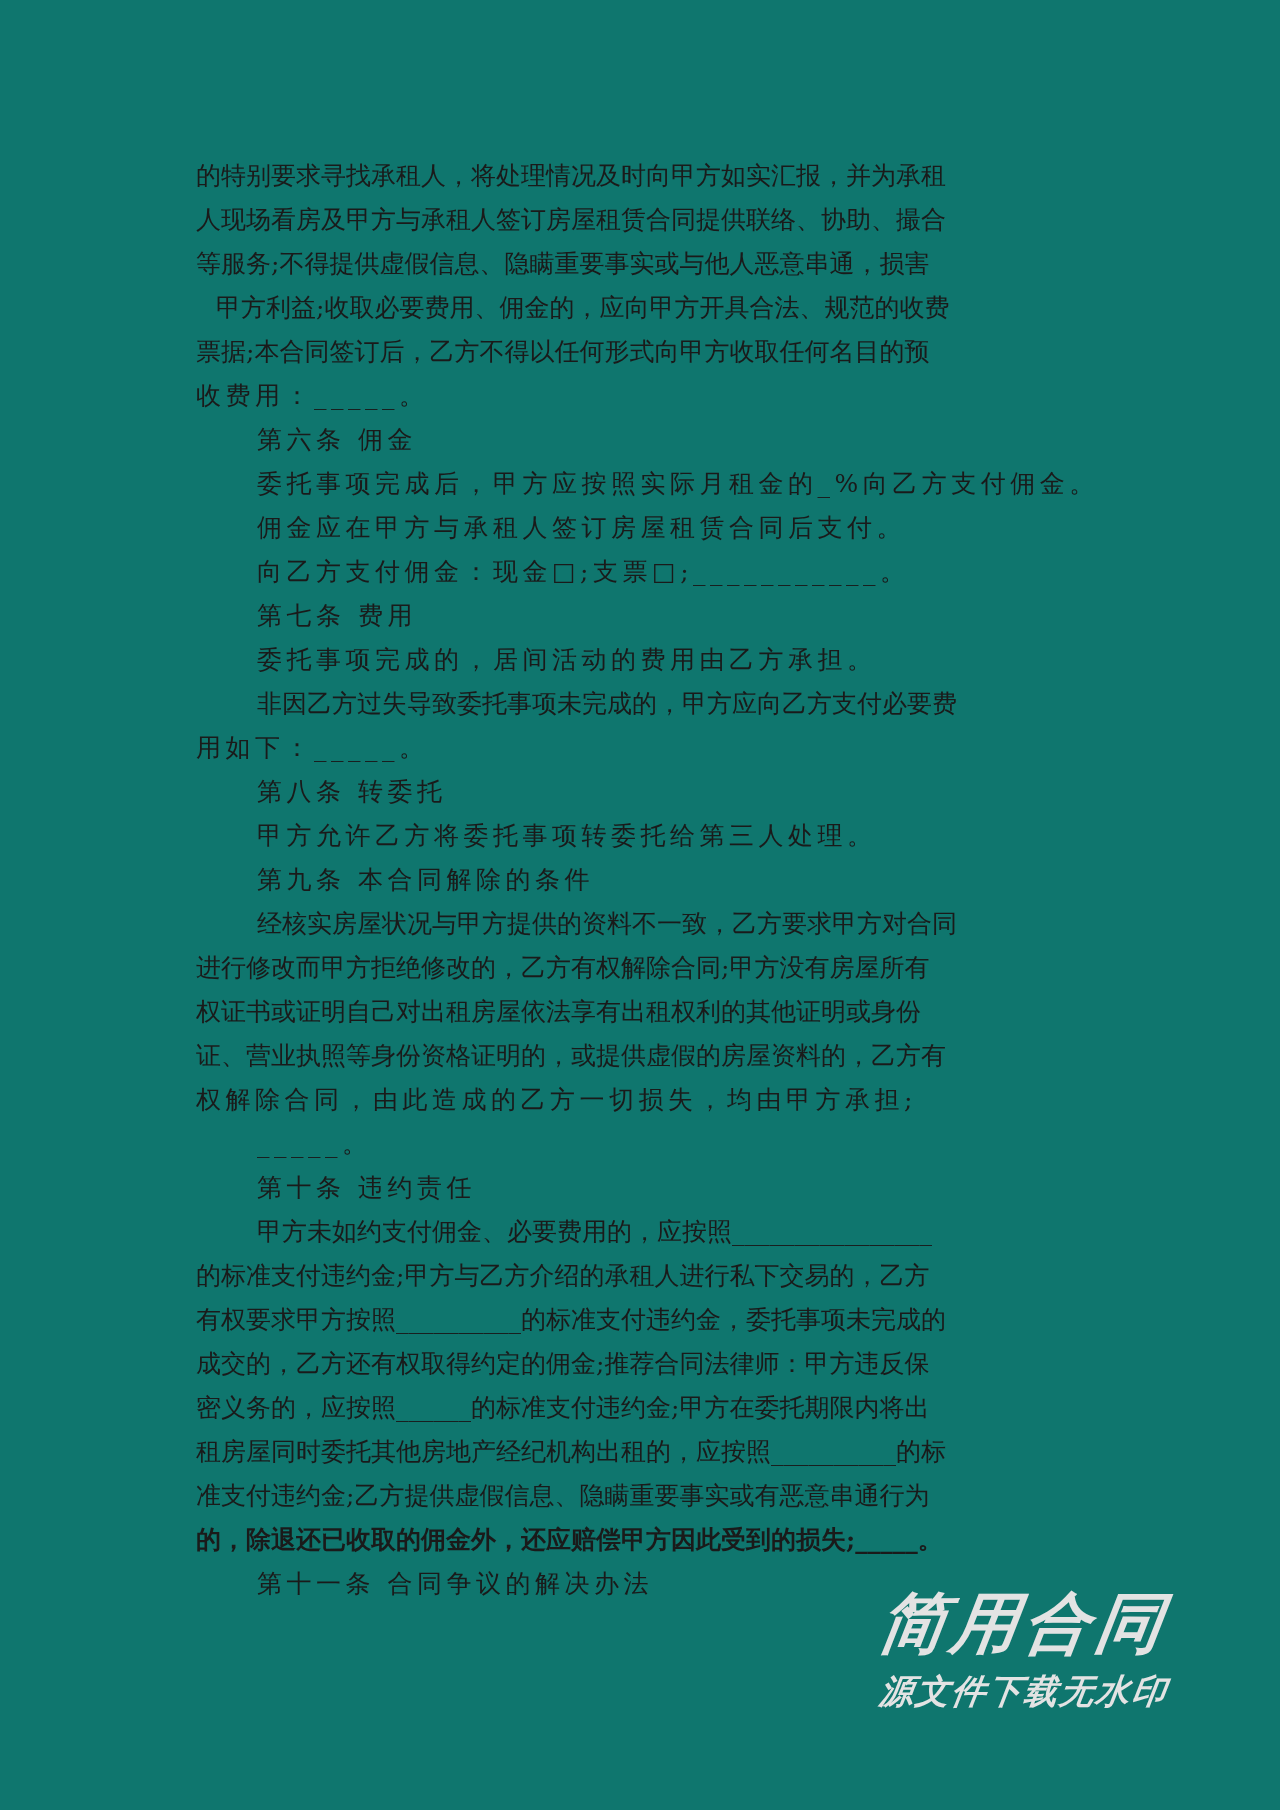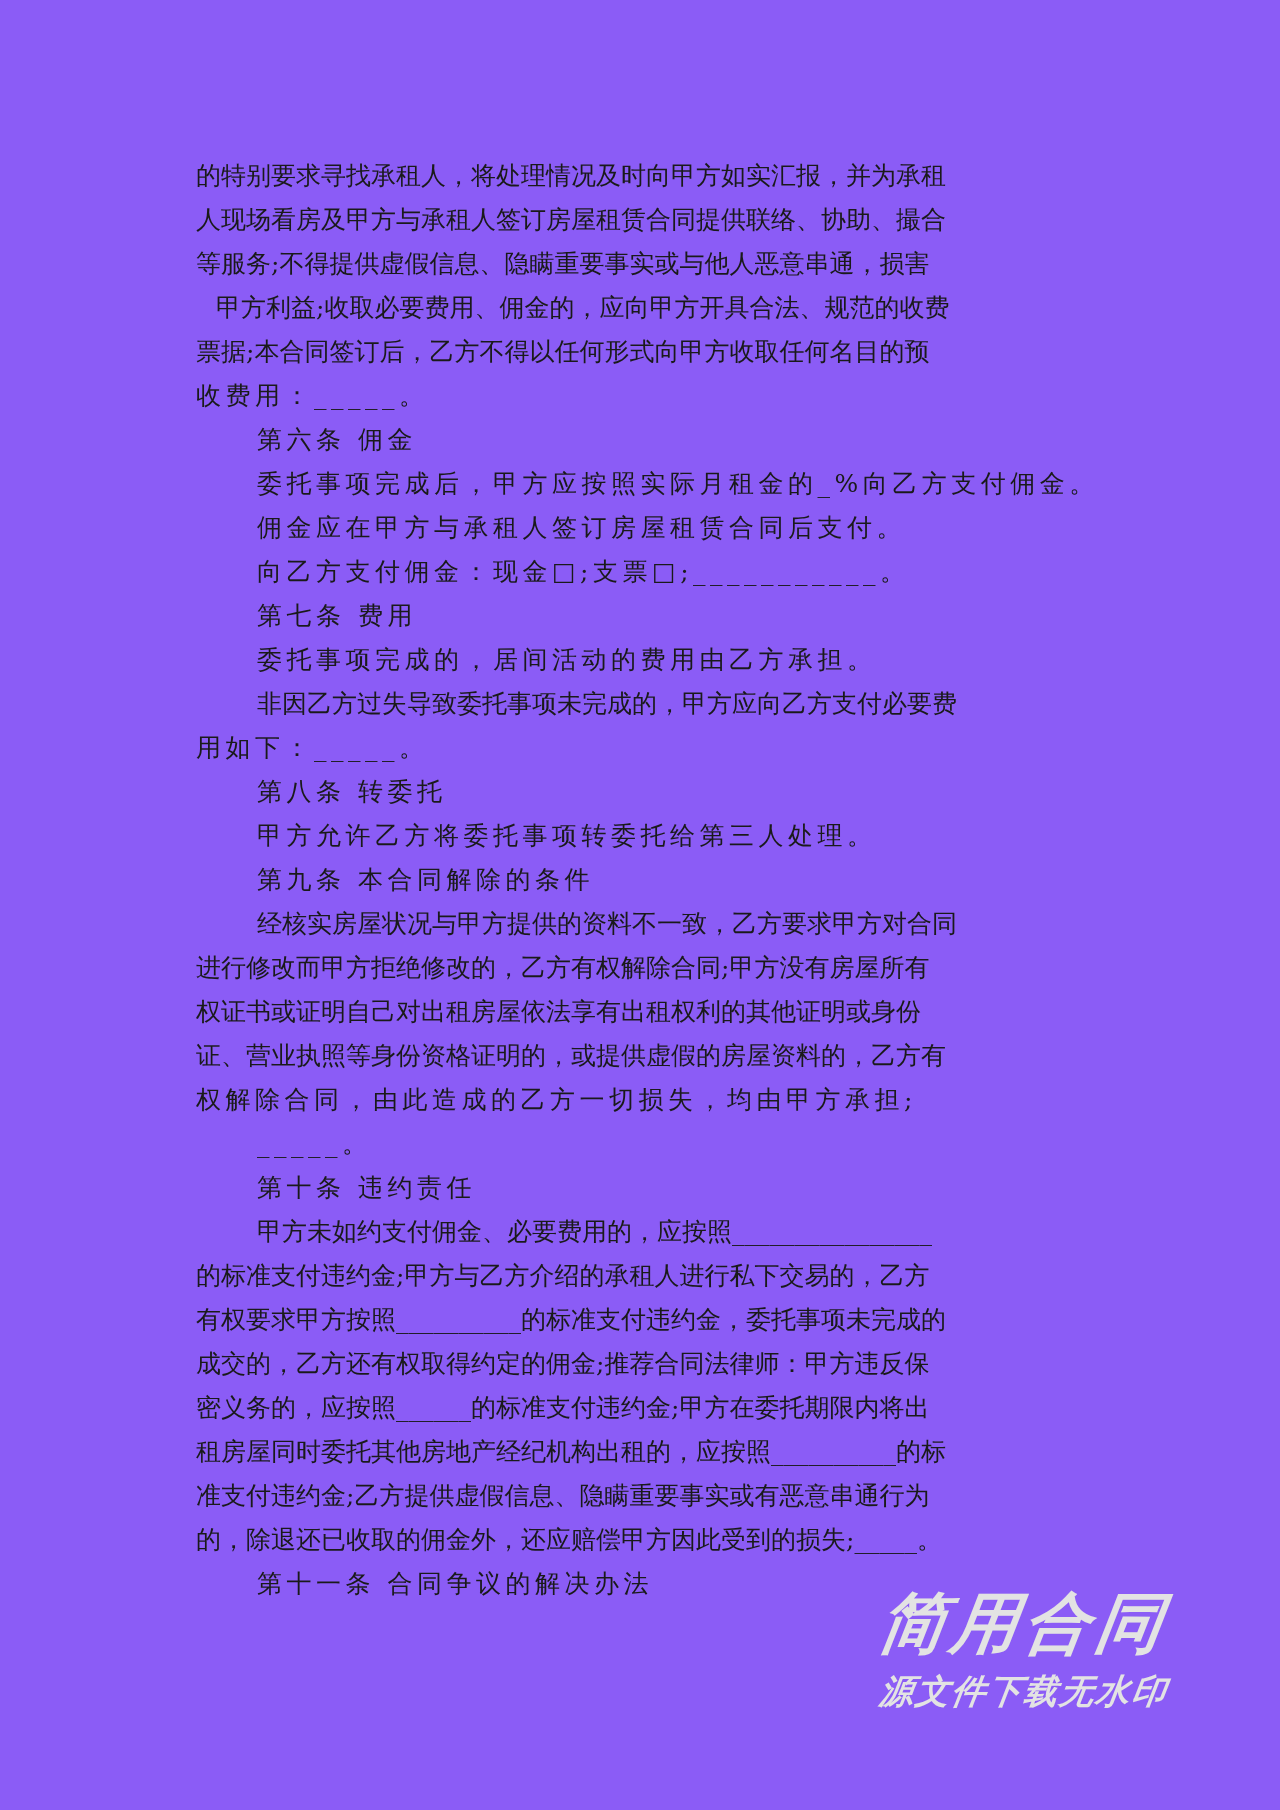--- a/index.html
+++ b/index.html
@@ -13,21 +13,21 @@
     position: relative;
     overflow: hidden;
     font-family: "DejaVu Serif", "Liberation Serif", serif;
     color: #1a1a1a;
   }
   .page {
     position: absolute;
     left: 0; top: 0;
     width: 1280px;
     height: 1810px;
-    background: #8b5cf6;
+    background: #0f766e;
   }
   .text-body {
     position: absolute;
     left: 196px;
     top: 154px;
     width: 889px;
   }
   .line {
     height: 44px;
     line-height: 44px;
@@ -107,21 +107,21 @@
       <div class="line"><span class="seg">权解除合同，由此造成的乙方一切损失，均由甲方承担;</span></div>
       <div class="line indent"><span class="seg">_____。</span></div>
       <div class="line indent"><span class="seg">第十条 违约责任</span></div>
       <div class="line indent full" style="text-align: left; text-align-last: left; white-space: nowrap;"><span class="seg" style="letter-spacing: 0px;">甲方未如约支付佣金、必要费用的，应按照________________</span></div>
       <div class="line full" style="text-align: left; text-align-last: left; white-space: nowrap;"><span class="seg" style="letter-spacing: 0px;">的标准支付违约金;甲方与乙方介绍的承租人进行私下交易的，乙方</span></div>
       <div class="line full" style="text-align: left; text-align-last: left; white-space: nowrap;"><span class="seg" style="letter-spacing: 0px;">有权要求甲方按照__________的标准支付违约金，委托事项未完成的</span></div>
       <div class="line full" style="text-align: left; text-align-last: left; white-space: nowrap;"><span class="seg" style="letter-spacing: 0px;">成交的，乙方还有权取得约定的佣金;推荐合同法律师：甲方违反保</span></div>
       <div class="line full" style="text-align: left; text-align-last: left; white-space: nowrap;"><span class="seg" style="letter-spacing: 0px;">密义务的，应按照______的标准支付违约金;甲方在委托期限内将出</span></div>
       <div class="line full" style="text-align: left; text-align-last: left; white-space: nowrap;"><span class="seg" style="letter-spacing: 0px;">租房屋同时委托其他房地产经纪机构出租的，应按照__________的标</span></div>
       <div class="line full" style="text-align: right; text-align-last: left; white-space: nowrap;"><span class="seg" style="letter-spacing: 0px;">准支付违约金;乙方提供虚假信息、隐瞒重要事实或有恶意串通行为</span></div>
-      <div class="line full" style="text-align: left; text-align-last: left; white-space: nowrap;"><span class="seg" style="letter-spacing: 0px;">的，除退还已收取的佣金外，还应赔偿甲方因此受到的损失;_____。</span></div>
+      <div class="line full" style="text-align: left; text-align-last: left; white-space: nowrap; font-weight: bold;"><span class="seg" style="letter-spacing: 0px;">的，除退还已收取的佣金外，还应赔偿甲方因此受到的损失;_____。</span></div>
       <div class="line indent"><span class="seg">第十一条 合同争议的解决办法</span></div>
     </div>
 
   <div class="watermark">
     <div class="wm-main">简用合同</div>
     <div class="wm-sub">源文件下载无水印</div>
   </div>
 </div>
 
 </body></html>

